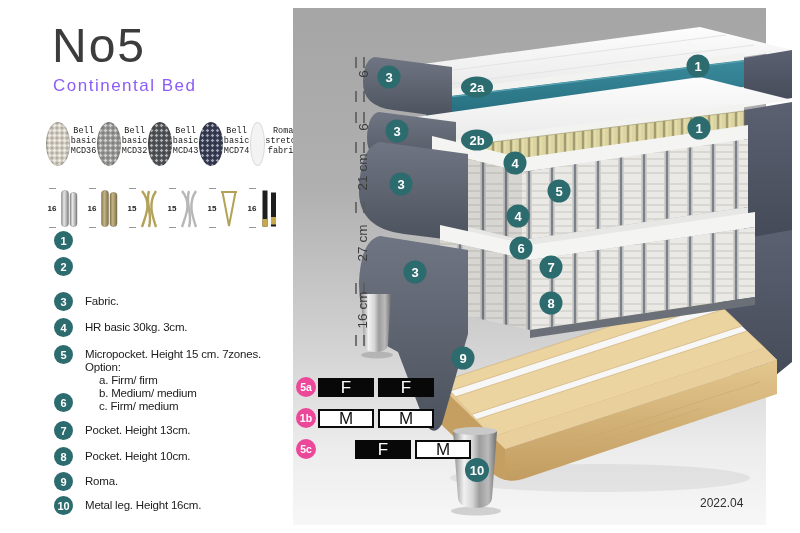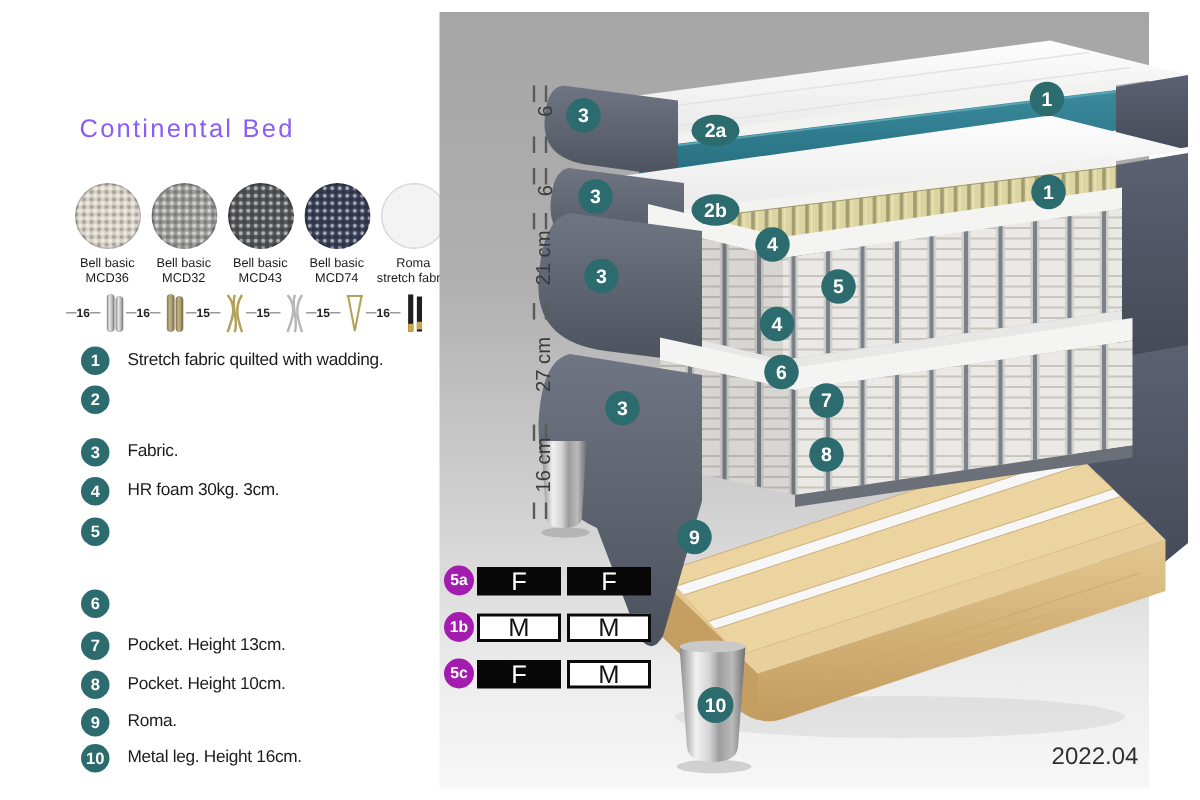--- a/index.html
+++ b/index.html
@@ -9,32 +9,32 @@
 
   
   .left-panel { position:absolute; left:0; top:0; width:293px; height:533px; background:#fff; }
 
   .title { position:absolute; left:52px; top:22px; font-size:48px; font-weight:300;
     letter-spacing:2px; color:#3c3c3c; line-height:1; }
   .subtitle { position:absolute; left:53px; top:76px; font-size:17px; font-weight:400;
     letter-spacing:1.5px; color:#8b5cf6; }
 
   .swatch-row { position:absolute; left:46px; top:122px; display:flex; }
-  .swatch { width:51px; display:flex; flex-direction:column; align-items:center; }
+  .swatch { width:51px; display:flex; flex-direction:row; align-items:flex-start;font-family:Liberation Mono, monospace; }
   .swatch-circle { width:44px; height:44px; border-radius:50%; border:1px solid rgba(0,0,0,.18);
     background-image:
       radial-gradient(rgba(255,255,255,.55) 1px, transparent 1.5px),
       radial-gradient(rgba(0,0,0,.22) 1px, transparent 1.5px);
     background-size:5px 5px,5px 5px; background-position:0 0,2.5px 2.5px; }
   .swatch-circle.plain { background-image:none; border:1px solid #d9d9d9; }
   .swatch-label { margin-top:4px; font-size:8.5px; line-height:10px; text-align:center; color:#1a1a1a; }
 
   .legs-row { position:absolute; left:44px; top:186px; display:flex; }
   .leg-item { width:40px; display:flex; align-items:stretch; justify-content:center; height:46px; }
-  .leg-num { display:flex; flex-direction:row; justify-content:space-between; align-items:center;
+  .leg-num { display:flex; flex-direction:column; justify-content:space-between; align-items:center;
     padding:2px 2px 4px 0; }
   .leg-num b { font-size:8px; color:#222; }
   .dash { display:block; width:7px; height:1px; background:#9a9a9a; }
   .leg-glyph { width:22px; height:40px; margin-top:3px; }
 
   .lg-item { position:absolute; left:54px; display:flex; align-items:flex-start; }
   .lg-badge { flex:0 0 auto; width:19px; height:19px; border-radius:50%; background:#2c6b6e;
     color:#fff; font-size:11px; font-weight:bold; display:flex; align-items:center;
     justify-content:center; }
   .lg-text { margin-left:12px; margin-top:3px; font-size:11.5px; letter-spacing:-0.2px;
@@ -44,30 +44,30 @@
   
   .right-panel { position:absolute; left:293px; top:8px; width:473px; height:517px;
     background:linear-gradient(180deg,#a5a5a5 0%,#b0b0b0 35%,#d2d2d2 65%,#ececec 85%,#f7f7f7 100%); }
 
   .bed-svg { position:absolute; left:293px; top:8px; width:507px; height:517px; pointer-events:none; }
   .bed-svg text { font-family:"Liberation Sans", sans-serif; }
   .meas-label { font-size:13.5px; fill:#3b3b3b; }
   .callout-text { font-size:13px; font-weight:bold; fill:#ffffff; }
 
   .firm-row { position:absolute; display:flex; align-items:center; }
-  .firm-badge { width:20px; height:20px; border-radius:50%; background:#a21caf; color:#fff;
+  .firm-badge { width:20px; height:20px; border-radius:50%; background:#ec4899; color:#fff;
     font-size:10.5px; font-weight:bold; display:flex; align-items:center; justify-content:center; }
   .firm-cells { display:flex; margin-left:2px; gap:4px; }
   .firm-cell { width:56px; height:19px; font-size:17px; line-height:17px; text-align:center;
     display:flex; align-items:center; justify-content:center; }
   .firm-cell.dark { background:#080808; color:#fff; }
   .firm-cell.light { background:#fff; color:#111; border:2px solid #0a0a0a; }
 
-  .version { position:absolute; left:700px; top:496px; width:60px; text-align:center;
-    font-size:16px; color:#2f2f2f; }
+  .version { position:absolute; left:700px; top:496px; width:60px; text-align:left;
+    font-size:12px; color:#2f2f2f; }
 </style>
 </head>
 <body>
 
 <div class="page">
 
   <svg width="0" height="0" style="position:absolute" aria-hidden="true">
     <defs>
       <linearGradient id="lgS" x1="0" y1="0" x2="1" y2="0">
         <stop offset="0" stop-color="#8f8f8f"></stop>
@@ -77,20 +77,21 @@
       </linearGradient>
       <linearGradient id="lgB" x1="0" y1="0" x2="1" y2="0">
         <stop offset="0" stop-color="#8a7c52"></stop>
           <stop offset=".4" stop-color="#c4b687"></stop>
         <stop offset="1" stop-color="#7e7048"></stop>
       </linearGradient>
     </defs>
   </svg>
 
   <section class="left-panel">
+    <h1 class="title">No5</h1>
     <h2 class="subtitle">Continental Bed</h2>
 
     <div class="swatch-row">
       <div class="swatch">
         <div class="swatch-circle" style="background-color: rgb(216, 210, 198);"></div>
         <div class="swatch-label">
             <div>Bell basic</div>
             <div>MCD36</div>
           </div>
       </div>
@@ -187,41 +188,44 @@
           <rect x="4.5" y="1.5" width="5" height="36" fill="#1e1e1e"></rect>
           <rect x="13" y="3.5" width="5" height="34" fill="#1e1e1e"></rect>
           <rect x="4.5" y="30" width="5" height="7.5" fill="#c9a84c"></rect>
           <rect x="13" y="28" width="5" height="7.5" fill="#c9a84c"></rect>
         </svg>
       </div>
     </div>
 
     <div class="lg-item" style="top:231px">
       <span class="lg-badge">1</span>
-      <div class="lg-text">
-          <div>Stretch fabric quilted with wadding.</div>
-        </div>
     </div>
     <div class="lg-item" style="top:257px">
       <span class="lg-badge">2</span>
     </div>
     <div class="lg-item" style="top:292px">
       <span class="lg-badge">3</span>
       <div class="lg-text">
           <div>Fabric.</div>
         </div>
     </div>
     <div class="lg-item" style="top:318px">
       <span class="lg-badge">4</span>
       <div class="lg-text">
-          <div>HR foam 30kg. 3cm.</div>
+          <div>HR basic 30kg. 3cm.</div>
         </div>
     </div>
     <div class="lg-item" style="top:345px">
       <span class="lg-badge">5</span>
+      <div class="lg-text">
+        <div>Micropocket. Height 15 cm. 7zones. Option:</div>
+        <div class="lg-sub">a. Firm/ firm</div>
+        <div class="lg-sub">b. Medium/ medium</div>
+        <div class="lg-sub">c. Firm/ medium</div>
+      </div>
     </div>
     <div class="lg-item" style="top:393px">
       <span class="lg-badge">6</span>
     </div>
     <div class="lg-item" style="top:421px">
       <span class="lg-badge">7</span>
       <div class="lg-text">
           <div>Pocket. Height 13cm.</div>
         </div>
     </div>
@@ -451,21 +455,21 @@
       <span class="firm-cell dark">F</span>
     </span>
   </div>
   <div class="firm-row" style="left:296px; top:408px;">
     <span class="firm-badge">1b</span>
     <span class="firm-cells">
       <span class="firm-cell light">M</span>
       <span class="firm-cell light">M</span>
     </span>
   </div>
-  <div class="firm-row" style="left:296px; top:439px;">
+  <div class="firm-row" style="left:296px; top:439px;gap:37px;">
     <span class="firm-badge">5c</span>
     <span class="firm-cells">
       <span class="firm-cell dark">F</span>
       <span class="firm-cell light">M</span>
     </span>
   </div>
 
   <div class="version">2022.04</div>
 
 </div>

